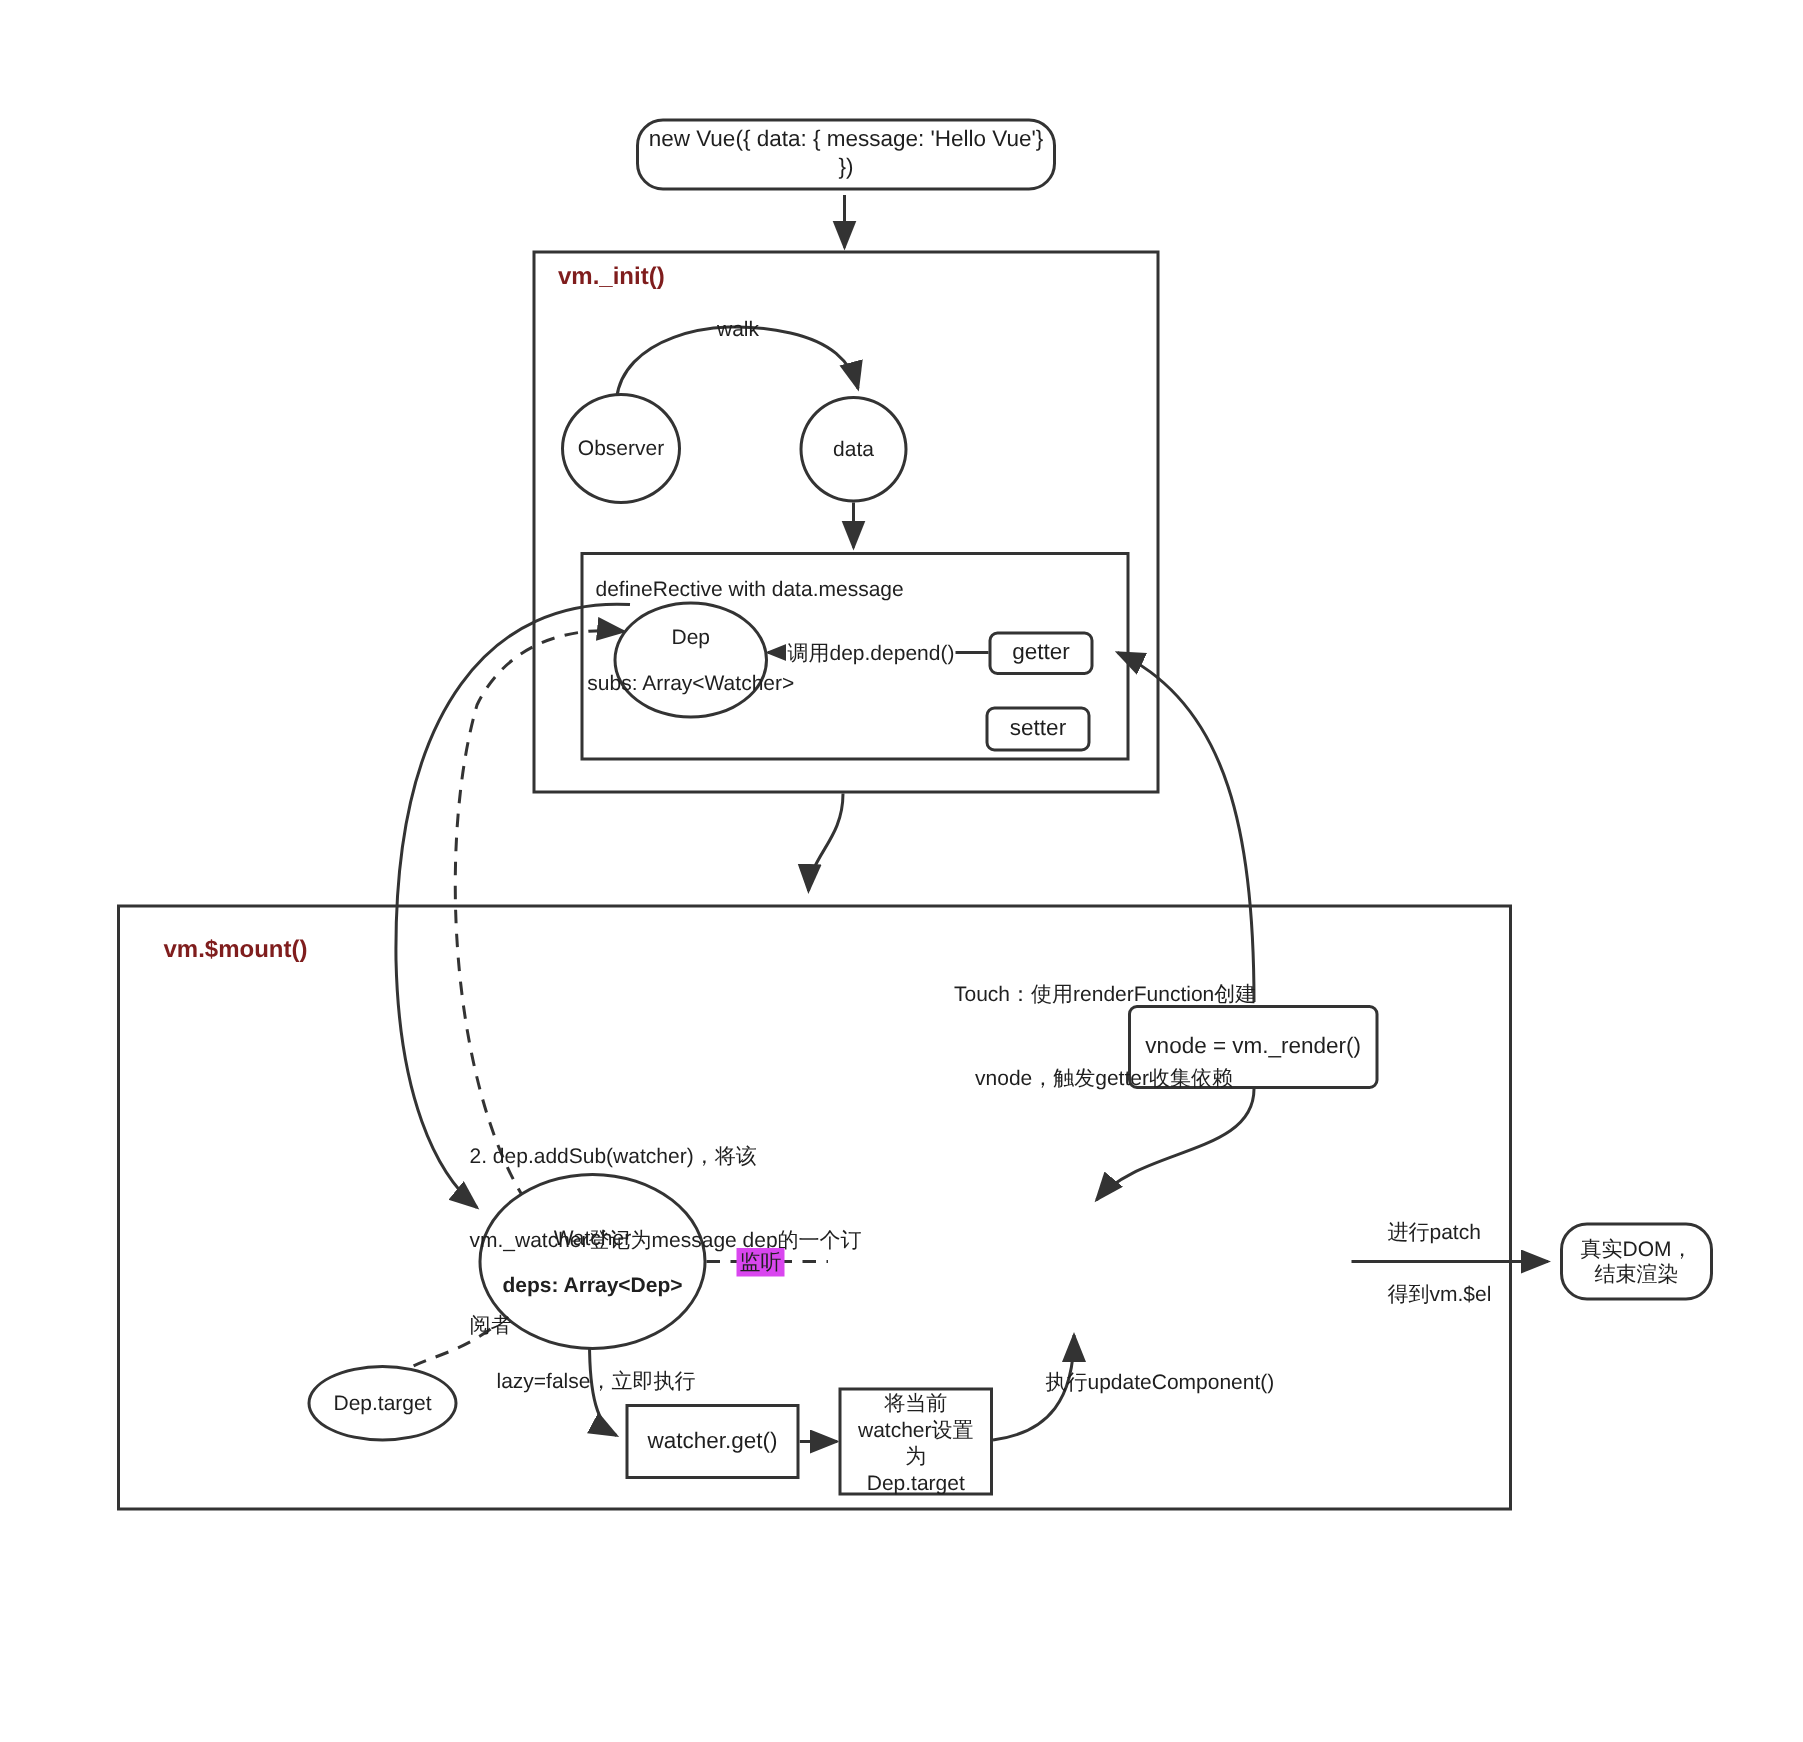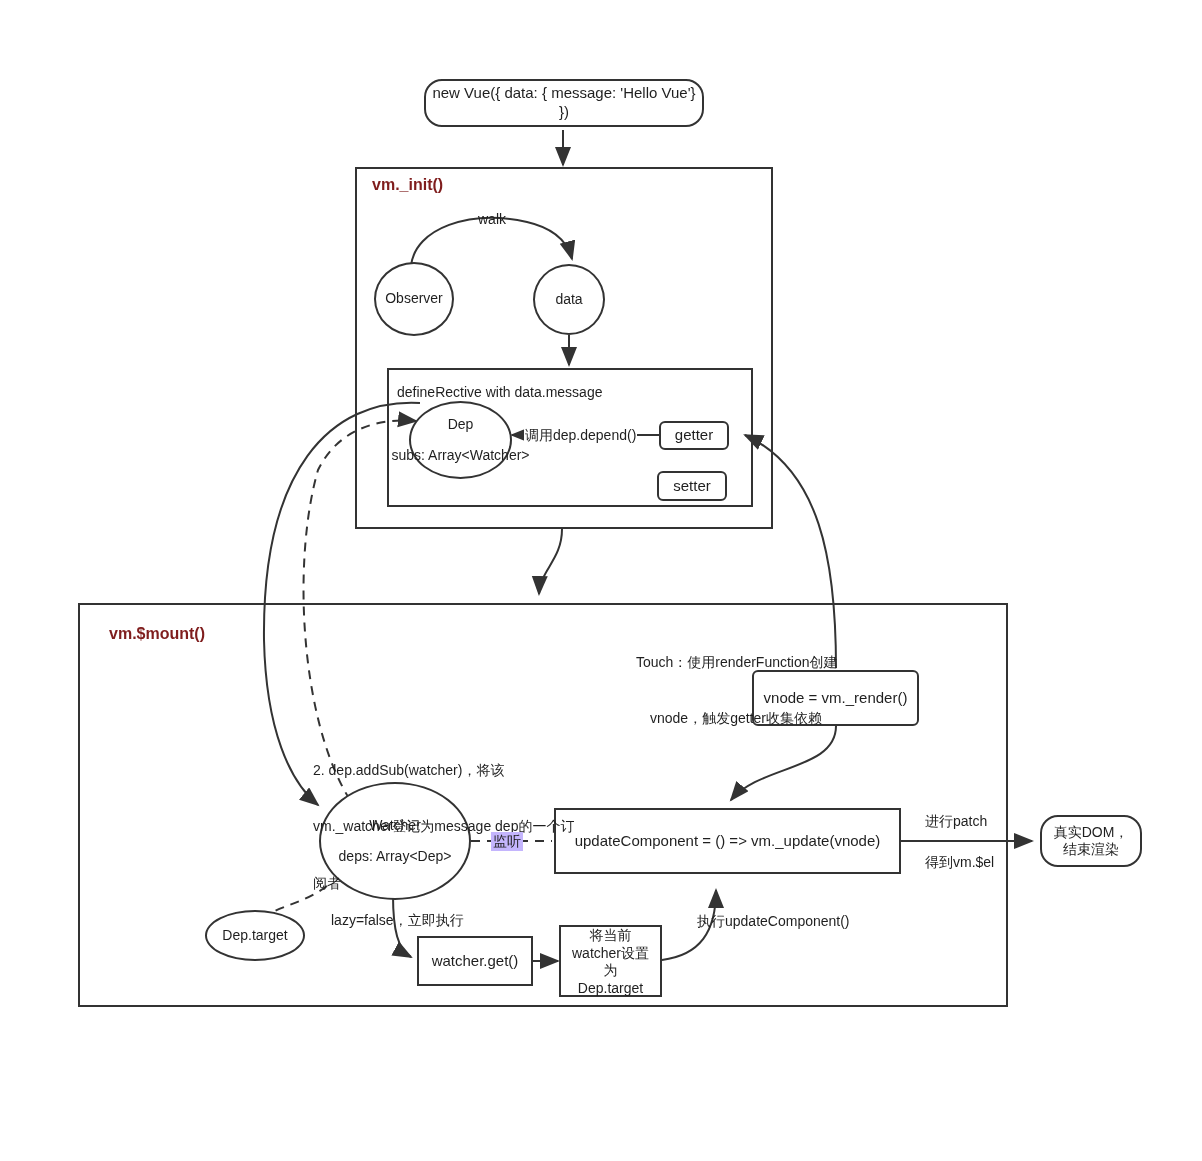--- a/index.html
+++ b/index.html
@@ -153,24 +153,23 @@
   </div>
 
   <div class="node rect-small" style="left:659px; top:421px; width:70px; height:29px;">getter</div>
 
   <div class="node rect-small" style="left:657px; top:471px; width:70px; height:30px;">setter</div>
 
   <div class="node rect-small" style="left:752px; top:670px; width:167px; height:56px;">vnode = vm._render()</div>
 
   <div class="node circle node-stack" style="left:319px; top:782px; width:152px; height:118px;">
     <span class="l1">Watcher</span>
-    <span style="white-space:nowrap;">deps: Array&lt;Dep&gt;</span>
-  </div>
-
-  <div class="node rect" style="left:554px; top:808px; width:347px; height:66px;">updateComponent = () =&gt; vm._update(vnode)</div>
+    <span style="white-space:nowrap;font-weight:bold;">deps: Array&lt;Dep&gt;</span>
+  </div>
+
 
   <div class="node ellipse" style="left:205px; top:910px; width:100px; height:51px;">Dep.target</div>
 
   <div class="node rect" style="left:417px; top:936px; width:116px; height:50px;">watcher.get()</div>
 
   <div class="node rect node-stack" style="left:559px; top:925px; width:103px; height:72px; font-size:14px;justify-content:space-between;">
     <span>将当前</span>
     <span>watcher设置</span>
     <span>为</span>
     <span>Dep.target</span>
@@ -190,21 +189,21 @@
     <div>vnode，触发getter收集依赖</div>
   </div>
 
 
   <div class="edge-label" style="left:313px; top:723px; width:280px;">
     <div>2. dep.addSub(watcher)，将该</div>
     <div>vm._watcher登记为message dep的一个订</div>
     <div>阅者</div>
   </div>
 
-  <div class="edge-label" style="left:491px; top:832px; background:#c4b5fd; padding:0 2px;">监听</div>
+  <div class="edge-label" style="left:491px; top:832px; background:#d946ef; padding:0 2px;">监听</div>
 
   <div class="edge-label" style="left:331px; top:911px;">lazy=false，立即执行</div>
 
   <div class="edge-label" style="left:697px; top:912px;">执行updateComponent()</div>
 
   <div class="edge-label" style="left:925px; top:812px;">进行patch</div>
 
   <div class="edge-label" style="left:925px; top:853px;">得到vm.$el</div>
 
 </div>

